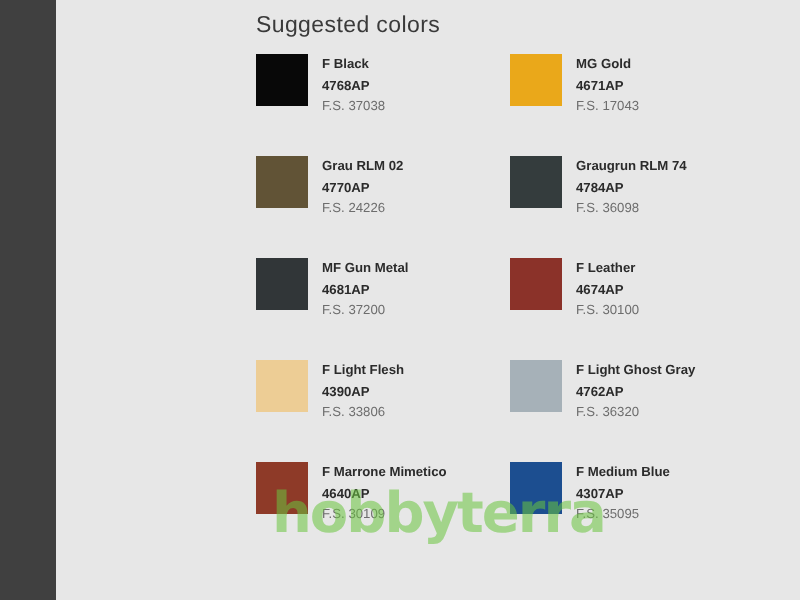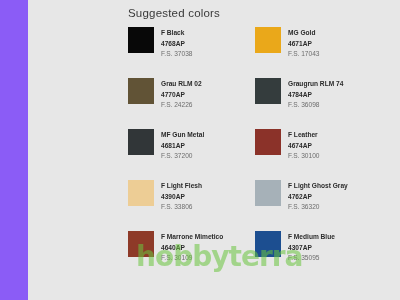--- a/index.html
+++ b/index.html
@@ -96,21 +96,21 @@
     letter-spacing: -1px;
     font-family: "DejaVu Sans", sans-serif;
     pointer-events: none;
     user-select: none;
     white-space: nowrap;
   }
 </style>
 </head>
 <body>
 
-<div id="page" style="background: #8b5cf6; padding-left: 45px;">
+<div id="page" style="background: #404040; padding-left: 45px;">
 
   <div id="panel" style="background: rgb(231, 231, 231);">
 
     <div id="panel-title">Suggested colors</div>
 
     <div id="grid">
 
       <div class="color-item">
         <div class="swatch" style="background: rgb(8, 8, 8);"></div>
         <div class="info">

